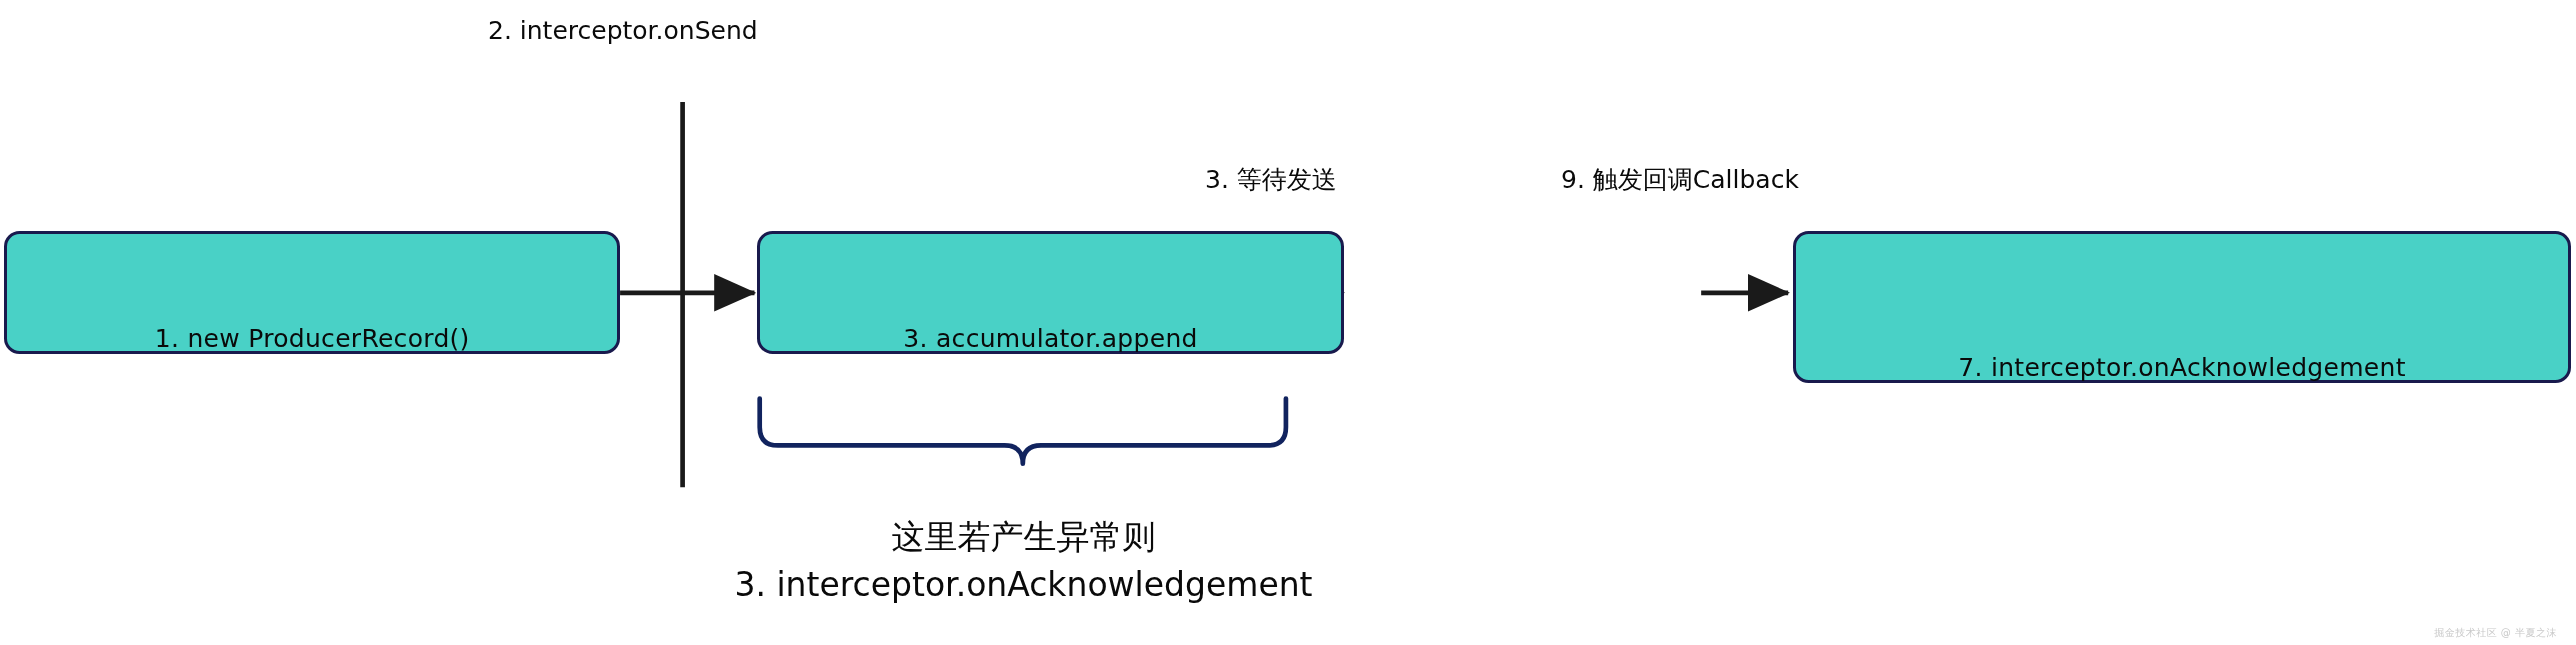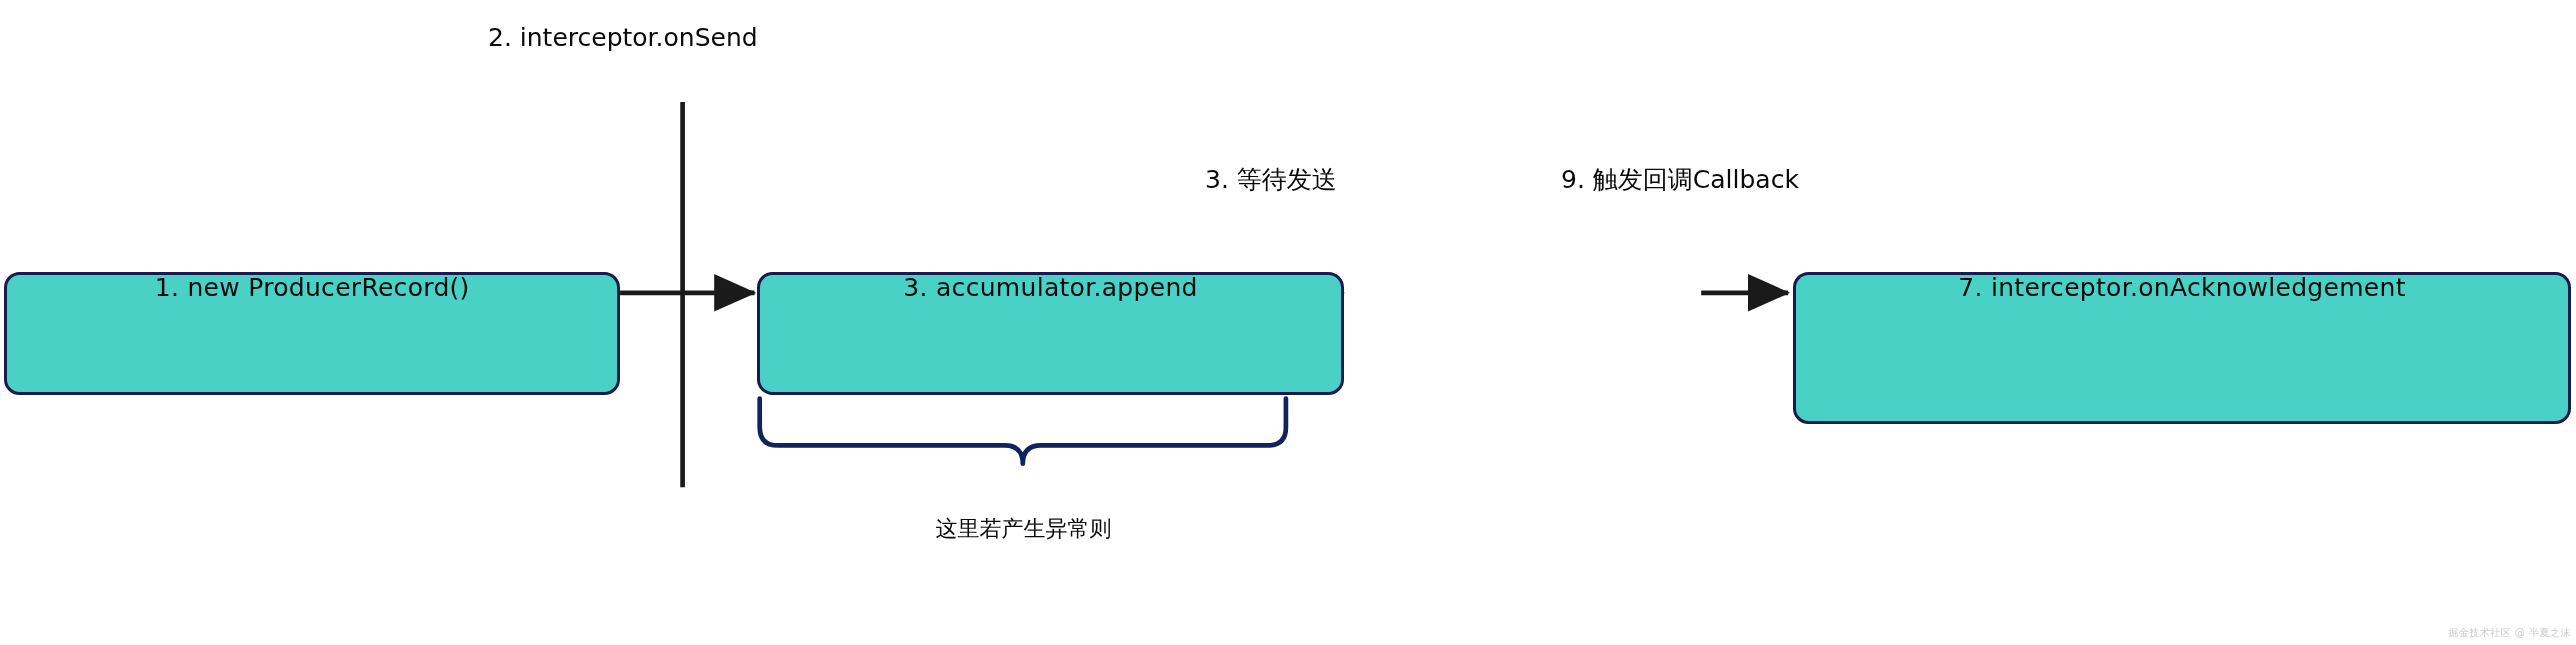--- a/index.html
+++ b/index.html
@@ -25,23 +25,22 @@
     height: 645px;
     pointer-events: none;
   }
   .node-box {
     position: absolute;
     box-sizing: border-box;
     background: #49D1C6;
     border: 3.6px solid #191A4D;
     border-radius: 15.6px;
     display: flex;
-    align-items: flex-start;
+    align-items: flex-end;
     justify-content: center;
-    margin-top: 41px;
   }
   .node-label {
     color: #0a0a0a;
     font-family: "DejaVu Sans", "Liberation Sans", sans-serif;
     font-size: 25px;
     font-weight: 400;
     letter-spacing: 0.3px;
     white-space: nowrap;
     line-height: 1;
   }
@@ -52,29 +51,29 @@
     font-size: 25px;
     font-weight: 400;
     white-space: nowrap;
     line-height: 1;
   }
   .note-block {
     position: absolute;
     text-align: center;
     color: #0a0a0a;
     font-family: "DejaVu Sans", "Liberation Sans", sans-serif;
-    font-size: 22px;
+    font-size: 33px;
     font-weight: 400;
     line-height: 1.45;
     white-space: nowrap;
   }
   .note-line { display: block; }
   .watermark {
     position: absolute;
-    right: 5px;
+    right: 19px;
     bottom: 5.2px;
     color: #c9c9c9;
     font-family: "DejaVu Sans", "Liberation Sans", sans-serif;
     font-size: 10px;
     letter-spacing: 0.5px;
     white-space: nowrap;
   }
 </style>
 </head>
 <body>
@@ -113,26 +112,27 @@
 
   <div class="node-box" style="left:757px; top:231px; width:587px; height:123px;">
     <span class="node-label">3. accumulator.append</span>
   </div>
 
 
   <div class="node-box" style="left:1793px; top:231px; width:778px; height:152px;">
     <span class="node-label">7. interceptor.onAcknowledgement</span>
   </div>
 
-  <div class="edge-label" style="left:488px; top:25px;">2. interceptor.onSend</div>
+  <div class="edge-label" style="left:488px; top:18px;">2. interceptor.onSend</div>
 
   <div class="edge-label" style="left:1205px; top:167px;">3. 等待发送</div>
 
   <div class="edge-label" style="left:1561px; top:167px;">9. 触发回调Callback</div>
 
   <div class="note-block" style="left:672px; top:513px; width:703px;">
     <span class="note-line">这里若产生异常则</span>
+    <span class="note-line">3. interceptor.onAcknowledgement</span>
   </div>
 
   <div class="watermark">掘金技术社区 @ 半夏之沫</div>
 
 </div>
 
 
 </body></html>

